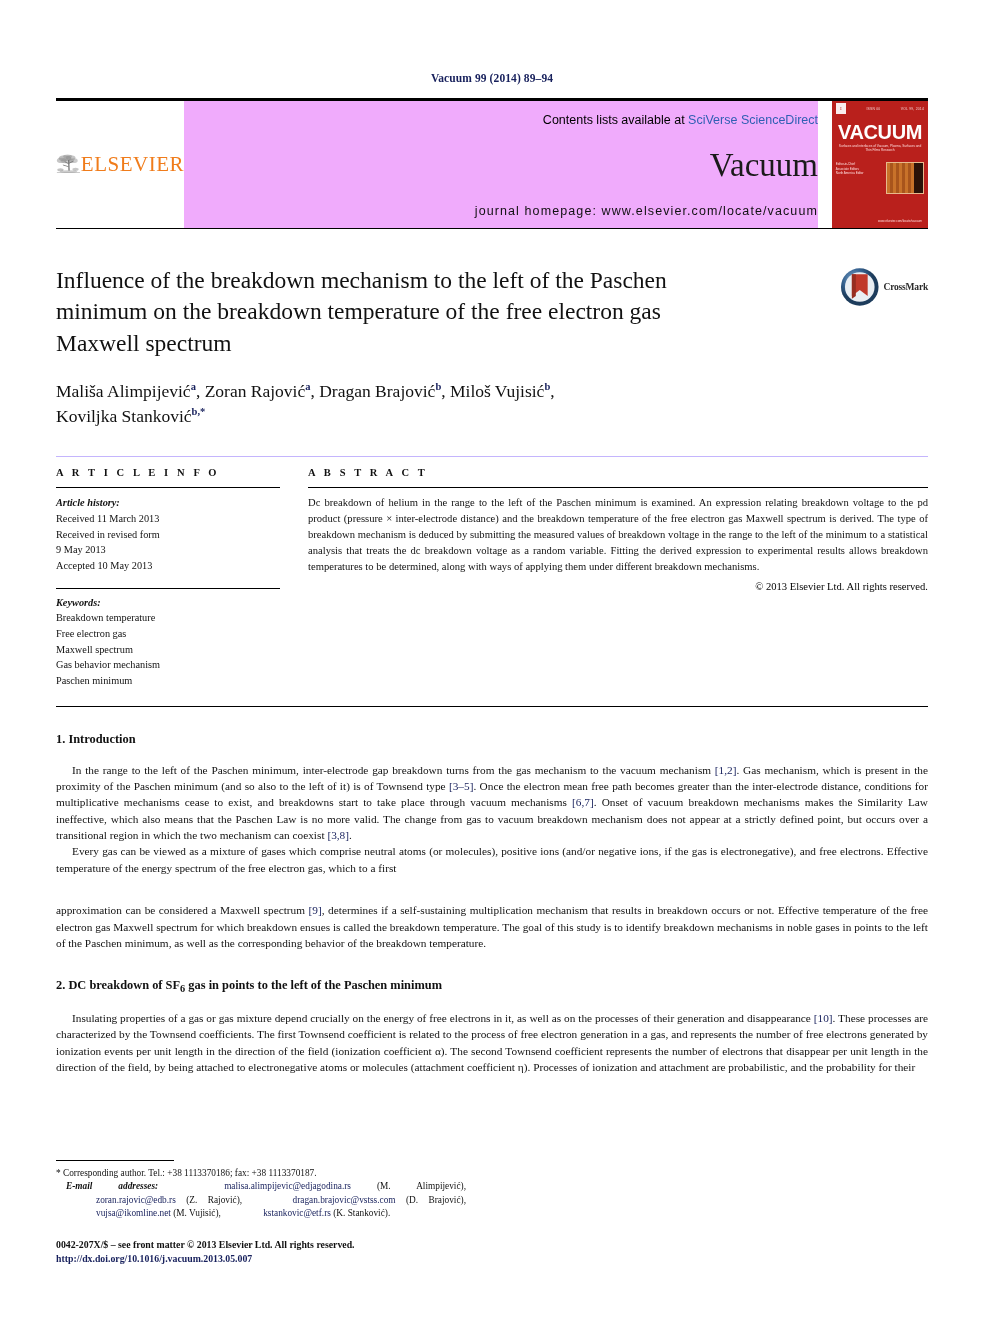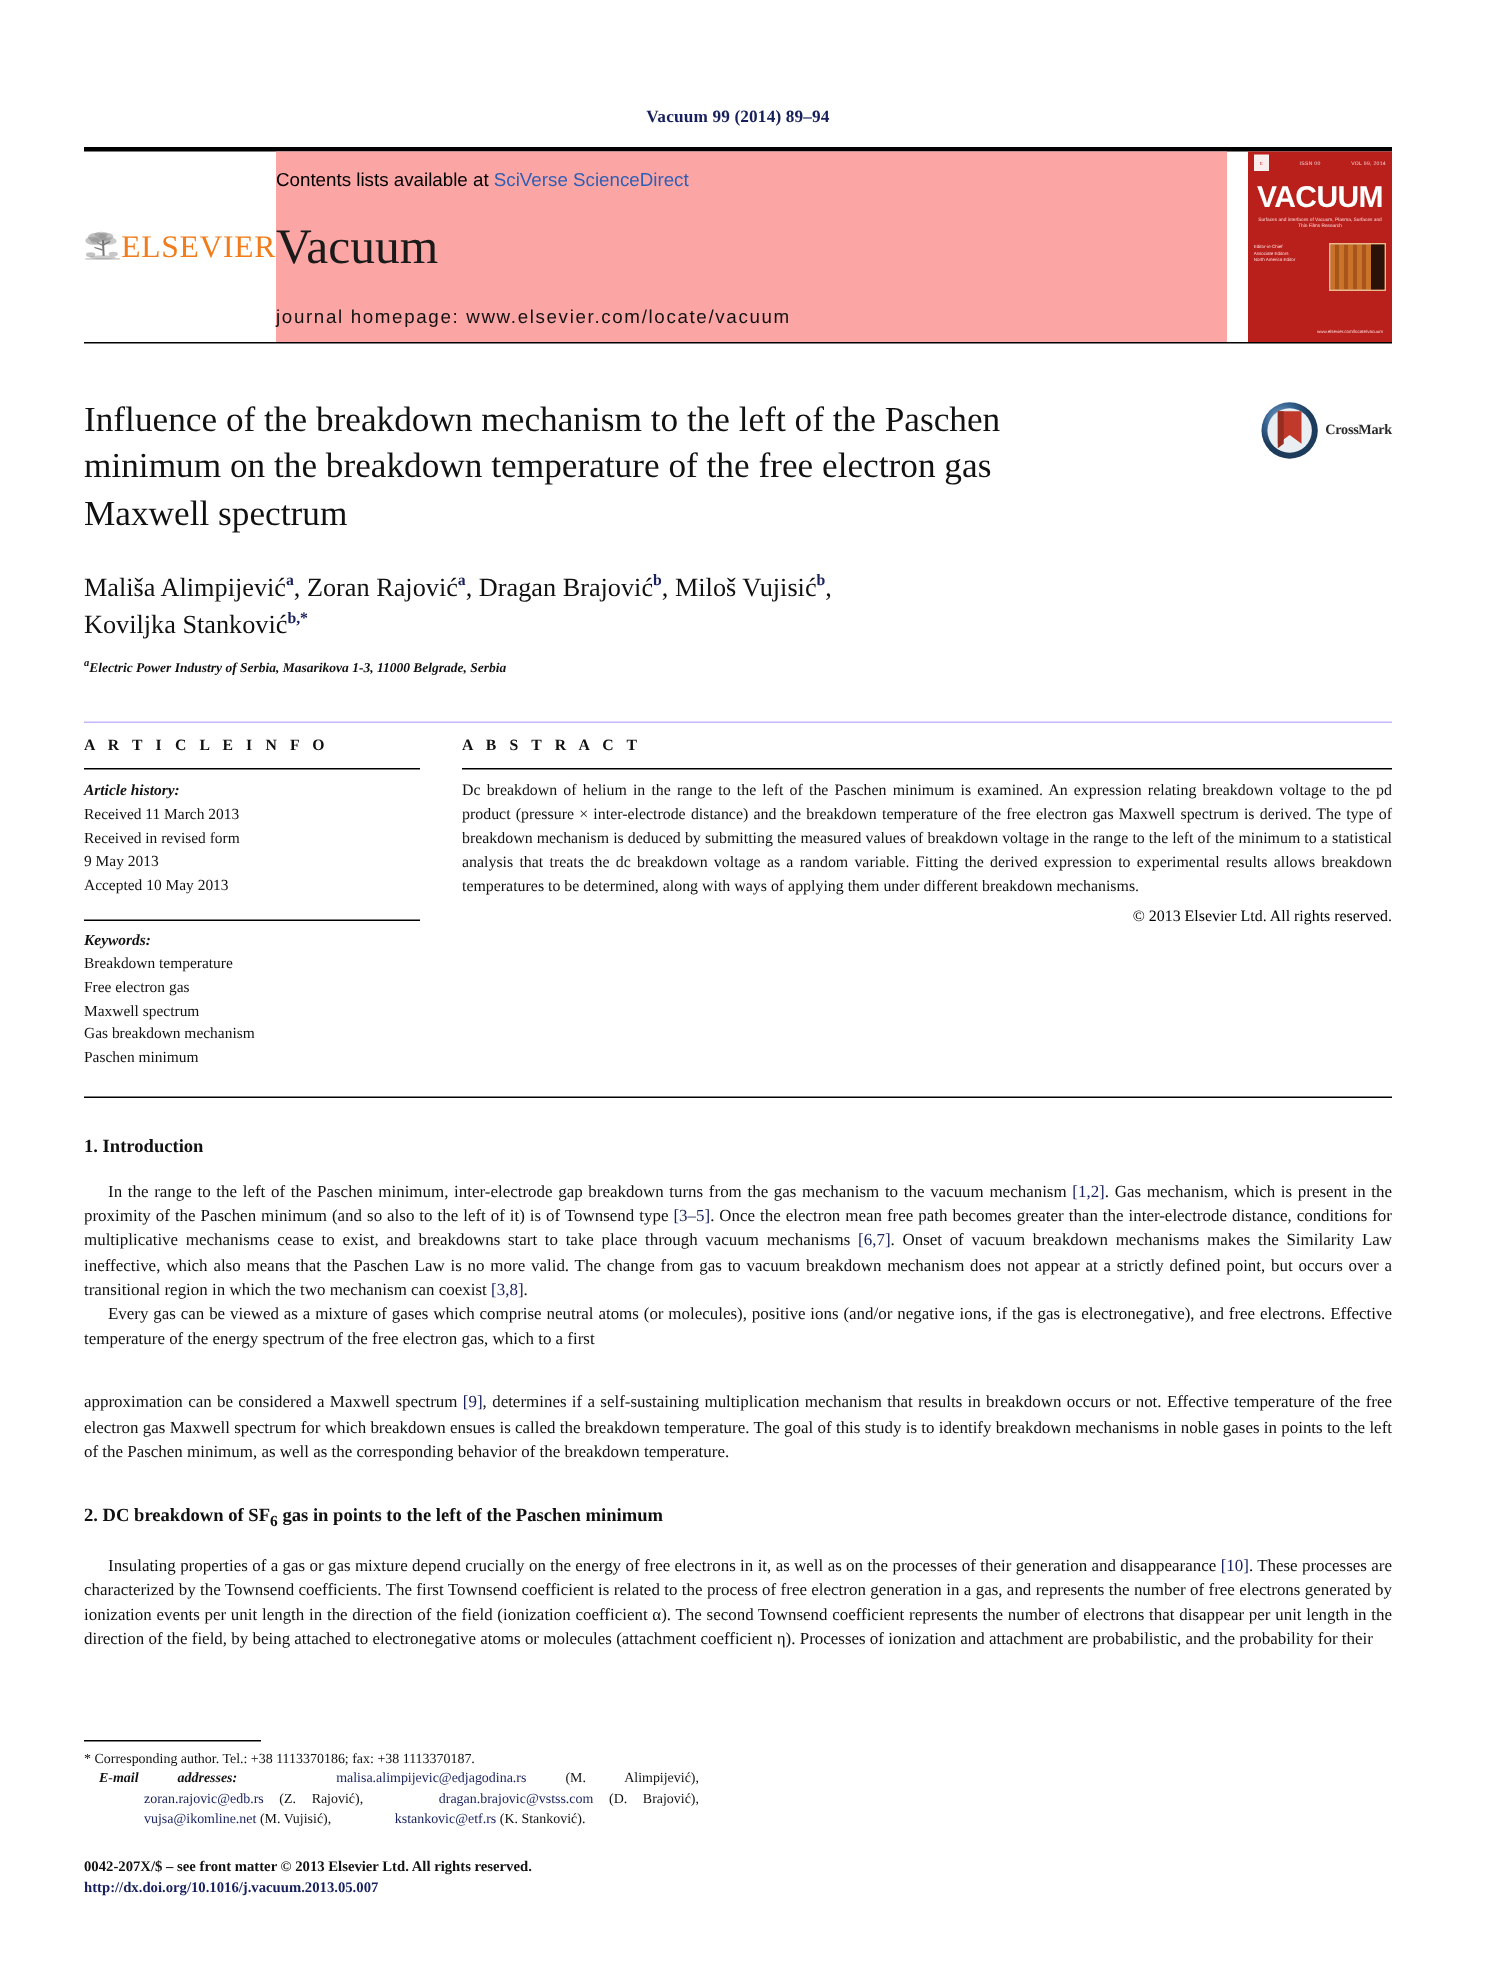--- a/index.html
+++ b/index.html
@@ -47,24 +47,24 @@
   .elsevier-word {
     font-family: "Liberation Serif", serif;
     font-size: 21px;
     letter-spacing: .5px;
     color: #f07c1b;
     line-height: 1;
     margin-top: 1px;
   }
   .banner {
     flex: 1 1 auto;
-    background: #fca5a5;
+    background: #f0abfc;
     display: flex;
     flex-direction: column;
-    align-items: flex-start;
+    align-items: flex-end;
     justify-content: space-between;
     padding: 12px 0 10px 0;
   }
   .banner-top {
     font-family: "Liberation Sans", sans-serif;
     font-size: 12.5px;
     color: #000;
   }
   .banner-top .sd-link { color: #2f5fb3; }
   .banner-title {
@@ -381,21 +381,20 @@
 
     <div class="authors">
       <span>Mališa Alimpijević</span><sup>a</sup>,
       <span>Zoran Rajović</span><sup>a</sup>,
       <span>Dragan Brajović</span><sup>b</sup>,
       <span>Miloš Vujisić</span><sup>b</sup>,<br>
       <span>Koviljka Stanković</span><sup>b,*</sup>
     </div>
 
     <div class="affils">
-      <div><sup>a</sup><span>Electric Power Industry of Serbia, Masarikova 1-3, 11000 Belgrade, Serbia</span></div>
     </div>
   </div>
 
   <div class="info-abstract">
 
     <div class="col-info">
       <div class="sec-label">A R T I C L E   I N F O</div>
       <div class="hr-thin"></div>
       <div class="info-body">
         <div class="it">Article history:</div>
@@ -404,21 +403,21 @@
         <div>9 May 2013</div>
         <div>Accepted 10 May 2013</div>
       </div>
       <div class="info-gap"></div>
       <div class="info-rule"></div>
       <div class="info-body">
         <div class="it">Keywords:</div>
         <div>Breakdown temperature</div>
         <div>Free electron gas</div>
         <div>Maxwell spectrum</div>
-        <div>Gas breakdown mechanism</div>
+        <div>Gas behavior mechanism</div>
         <div>Paschen minimum</div>
       </div>
     </div>
 
     <div class="col-abs">
       <div class="sec-label">A B S T R A C T</div>
       <div class="hr-thin"></div>
       <div class="abs-body">Dc breakdown of helium in the range to the left of the Paschen minimum is examined. An expression relating breakdown voltage to the pd product (pressure × inter-electrode distance) and the breakdown temperature of the free electron gas Maxwell spectrum is derived. The type of breakdown mechanism is deduced by submitting the measured values of breakdown voltage in the range to the left of the minimum to a statistical analysis that treats the dc breakdown voltage as a random variable. Fitting the derived expression to experimental results allows breakdown temperatures to be determined, along with ways of applying them under different breakdown mechanisms.</div>
       <div class="abs-copy">© 2013 Elsevier Ltd. All rights reserved.</div>
     </div>

